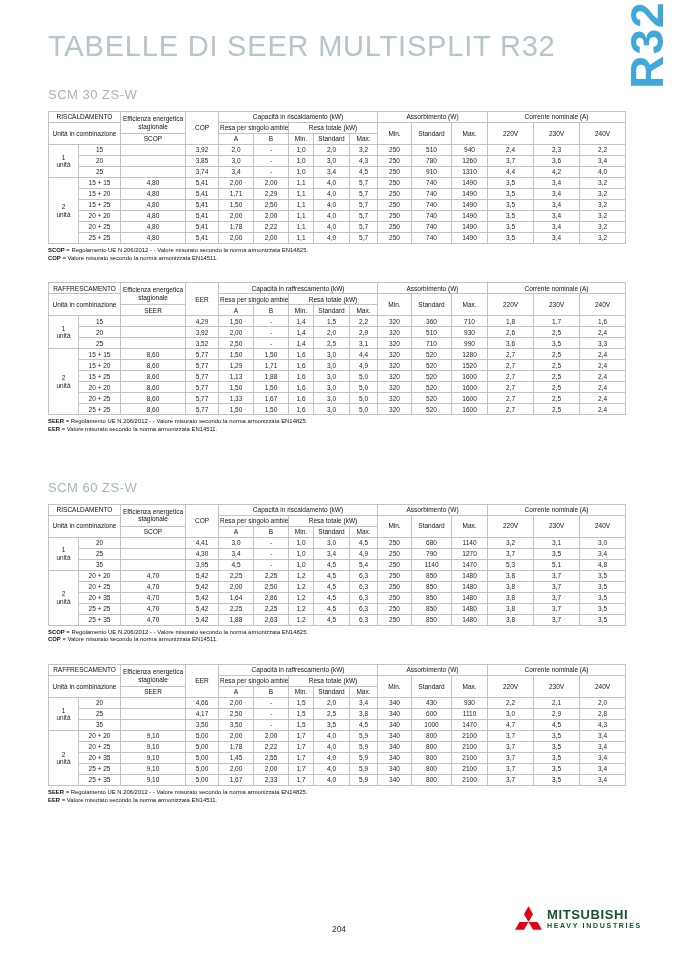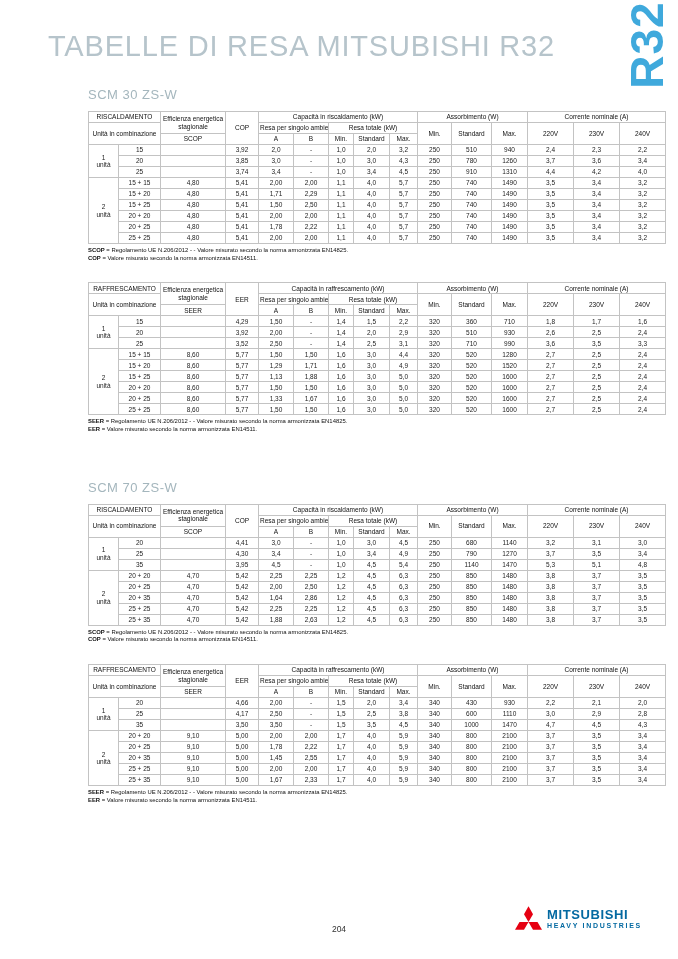--- a/index.html
+++ b/index.html
@@ -15,21 +15,21 @@
     color:var(--title-color,#b6c4cb);
   }
 
   .r32-tab {
     position:absolute; left:592px; top:19px; width:110px; height:52px;
     transform:rotate(-90deg); text-align:center;
     font-size:46px; font-weight:bold; letter-spacing:1px;
     color:var(--accent,#3fa9dc); line-height:52px;
   }
 
-  .model-section { margin-top:24px;margin-left:40px; }
+  .model-section { margin-top:24px; }
   .model-section ~ .model-section { margin-top:46px; }
   .model-heading { margin:0; font-size:13px; font-weight:400; letter-spacing:0.5px; color:#a4b6bd; }
 
   .table-block { margin-top:9px; }
   .table-block + .table-block { margin-top:20px; }
 
   table.perf {
     width:577px; border-collapse:collapse; table-layout:fixed;
     border:1px solid #9a9a9a;
   }
@@ -49,32 +49,32 @@
   .note b { font-weight:bold; }
 
   .page-number {
     position:absolute; left:0; right:0; top:924px; text-align:center;
     font-size:8.5px; color:#333;
   }
 
   .logo { position:absolute; right:36px; top:906px; display:flex; align-items:center; }
   .logo-mark { width:27px; height:24px; margin-right:5px; }
   .logo-mark polygon { fill:var(--logo-red,#e60012); }
-  .logo-text { display:flex; flex-direction:column; line-height:1; color:#0369a1; }
+  .logo-text { display:flex; flex-direction:column; line-height:1; color:#14532d; }
   .logo-line1 { font-size:13px; font-weight:bold; letter-spacing:0.6px; }
   .logo-line2 { font-size:7px; font-weight:bold; letter-spacing:1.7px; margin-top:1px; }
 </style>
 </head>
 <body>
 
 <div class="page">
   <div class="r32-tab">R32</div>
 
   <div class="content">
-    <h1 class="page-title">TABELLE DI RESA MITSUBISHI R32</h1>
+    <h1 class="page-title">TABELLE DI SEER MULTISPLIT R32</h1>
     <div id="sections-host">
   <section class="model-section">
     <h2 class="model-heading">SCM 30 ZS-W</h2>
     <div>
   <div class="table-block">
     <table class="perf">
       <colgroup>
         <col style="width:30px">
                   <col style="width:42px">
                   <col style="width:65px">
@@ -478,21 +478,21 @@
     </table>
     <div class="notes">
                 <div class="note"><b>SEER</b> = Regolamento UE N.206/2012 - - Valore misurato secondo la norma armonizzata EN14825.</div>
                 <div class="note"><b>EER</b> = Valore misurato secondo la norma armonizzata EN14511.</div>
               </div>
   </div>
 </div>
   </section>
 
   <section class="model-section">
-    <h2 class="model-heading">SCM 70 ZS-W</h2>
+    <h2 class="model-heading">SCM 60 ZS-W</h2>
     <div>
   <div class="table-block">
     <table class="perf">
       <colgroup>
         <col style="width:30px">
                   <col style="width:42px">
                   <col style="width:65px">
                   <col style="width:33px">
         <col style="width:35px">
                   <col style="width:35px">

